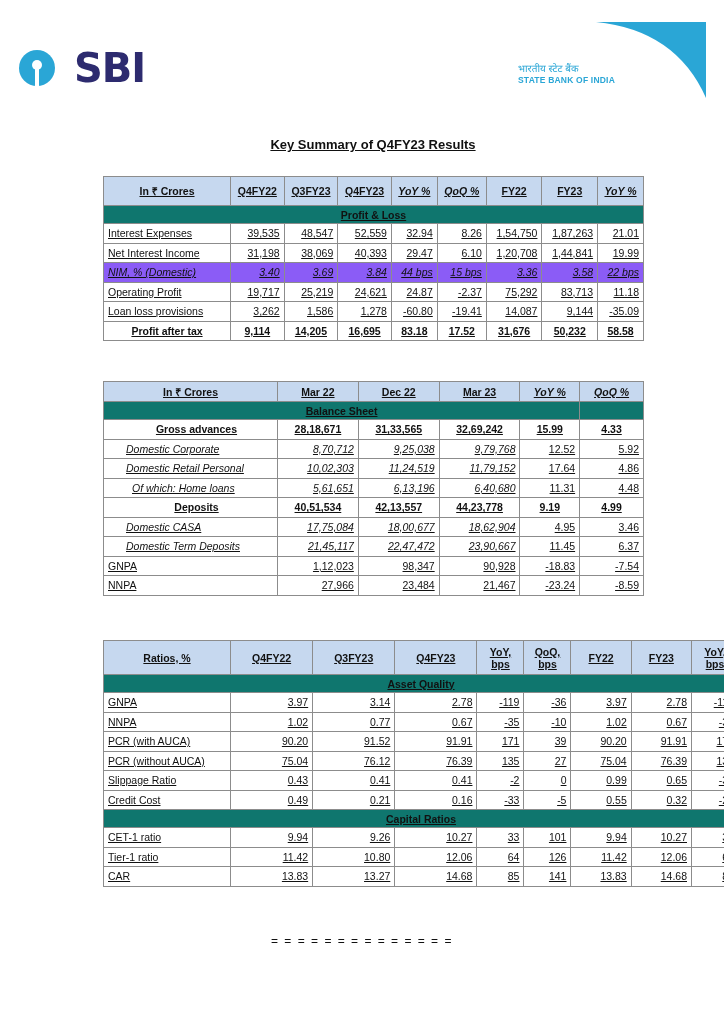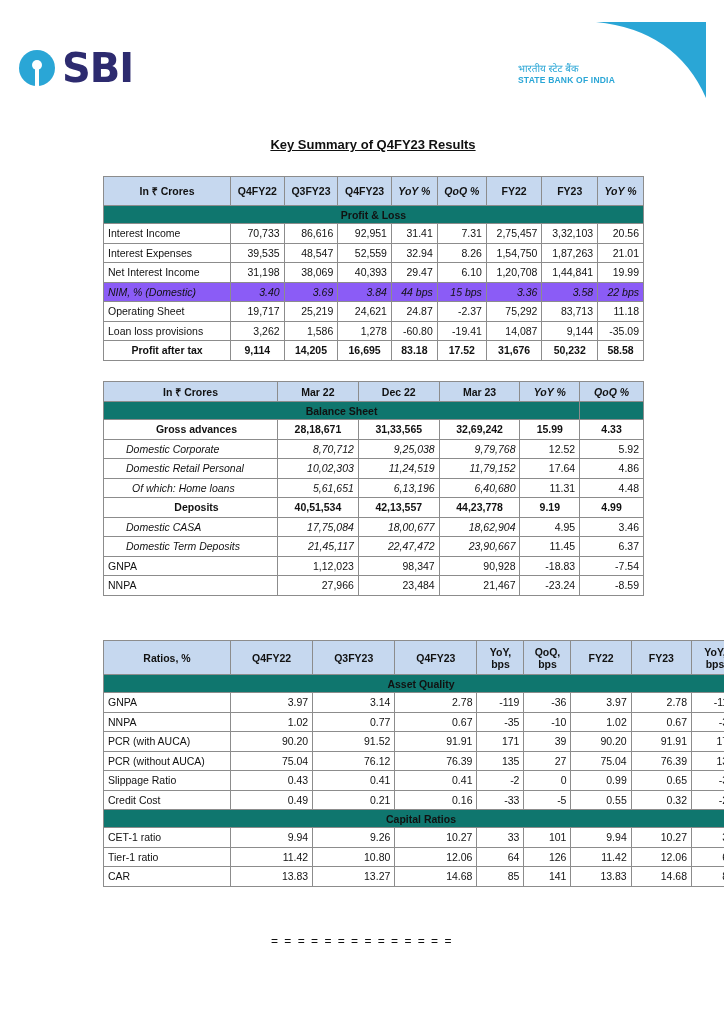--- a/index.html
+++ b/index.html
@@ -1,24 +1,24 @@
 <!DOCTYPE html>
 <html><head>
 <meta charset="utf-8">
 <style>
   html, body { margin:0; padding:0; background:#ffffff; }
   body { width:724px; height:1024px; position:relative; overflow:hidden; font-family:"Liberation Sans", sans-serif; color:#111; }
   .logo { position:absolute; left:18px; top:48px; height:40px; display:flex; align-items:center; }
   .logo-mark { width:38px; height:38px; position:relative; }
-  .logo-text { font-family:"DejaVu Sans", sans-serif; font-weight:bold; font-size:40px; color:#2d2b6f; letter-spacing:-1px; margin-left:6px; line-height:40px; }
+  .logo-text { font-family:"DejaVu Sans", sans-serif; font-weight:bold; font-size:40px; color:#2d2b6f; letter-spacing:-1px; margin-left:18px; line-height:40px; }
   .corner { position:absolute; right:18px; top:22px; width:110px; height:76px; }
   .brand-hi { position:absolute; left:518px; top:61px; font-size:10px; color:#2aa6d6; }
   .brand-en { position:absolute; left:518px; top:75px; font-size:8.5px; font-weight:bold; color:#2aa6d6; letter-spacing:0.2px; }
   .title { position:absolute; left:0; width:746px; top:137px; text-align:center; font-weight:bold; font-size:13px; text-decoration:underline; }
-  table { position:absolute; border-collapse:collapse; font-size:10.5px; }
+  table { position:absolute; border-collapse:collapse; font-size:10.5px;text-decoration:underline; }
   td, th { border:1px solid #8c8c8c; padding:0 4px; height:18.5px; white-space:nowrap; }
   th { background:#c6d8ef; font-weight:bold; font-size:10.5px; text-align:center; }
   .band td { background:#0f766e; font-weight:bold; text-align:center; height:17px; }
   td.num { text-align:right; }
   tr.bold td { font-weight:bold;text-align:center; }
   tr.ital td { font-style:italic; }
   tr.shade td { background:#8b5cf6; }
   th.ital { font-style:italic; }
   #t1 { left:103px; top:176px; width:541px; }
   #t1 th { height:28px; }
@@ -62,31 +62,20 @@
       <th class="ital">QoQ %</th>
       <th>FY22</th>
       <th>FY23</th>
       <th class="ital">YoY %</th>
     </tr>
   </thead>
   <tbody id="t1-body">
     <tr class="band">
         <td colspan="9">Profit &amp; Loss</td>
       </tr>
-  <tr>
-        <td>Interest Income</td>
-        <td class="num">70,733</td>
-        <td class="num">86,616</td>
-        <td class="num">92,951</td>
-        <td class="num">31.41</td>
-        <td class="num">7.31</td>
-        <td class="num">2,75,457</td>
-        <td class="num">3,32,103</td>
-        <td class="num">20.56</td>
-      </tr>
       <tr>
         <td>Interest Expenses</td>
         <td class="num">39,535</td>
         <td class="num">48,547</td>
         <td class="num">52,559</td>
         <td class="num">32.94</td>
         <td class="num">8.26</td>
         <td class="num">1,54,750</td>
         <td class="num">1,87,263</td>
         <td class="num">21.01</td>
@@ -107,21 +96,21 @@
         <td class="num">3.40</td>
         <td class="num">3.69</td>
         <td class="num">3.84</td>
         <td class="num">44 bps</td>
         <td class="num">15 bps</td>
         <td class="num">3.36</td>
         <td class="num">3.58</td>
         <td class="num">22 bps</td>
       </tr>
       <tr>
-        <td>Operating Sheet</td>
+        <td>Operating Profit</td>
         <td class="num">19,717</td>
         <td class="num">25,219</td>
         <td class="num">24,621</td>
         <td class="num">24.87</td>
         <td class="num">-2.37</td>
         <td class="num">75,292</td>
         <td class="num">83,713</td>
         <td class="num">11.18</td>
       </tr>
       <tr>

